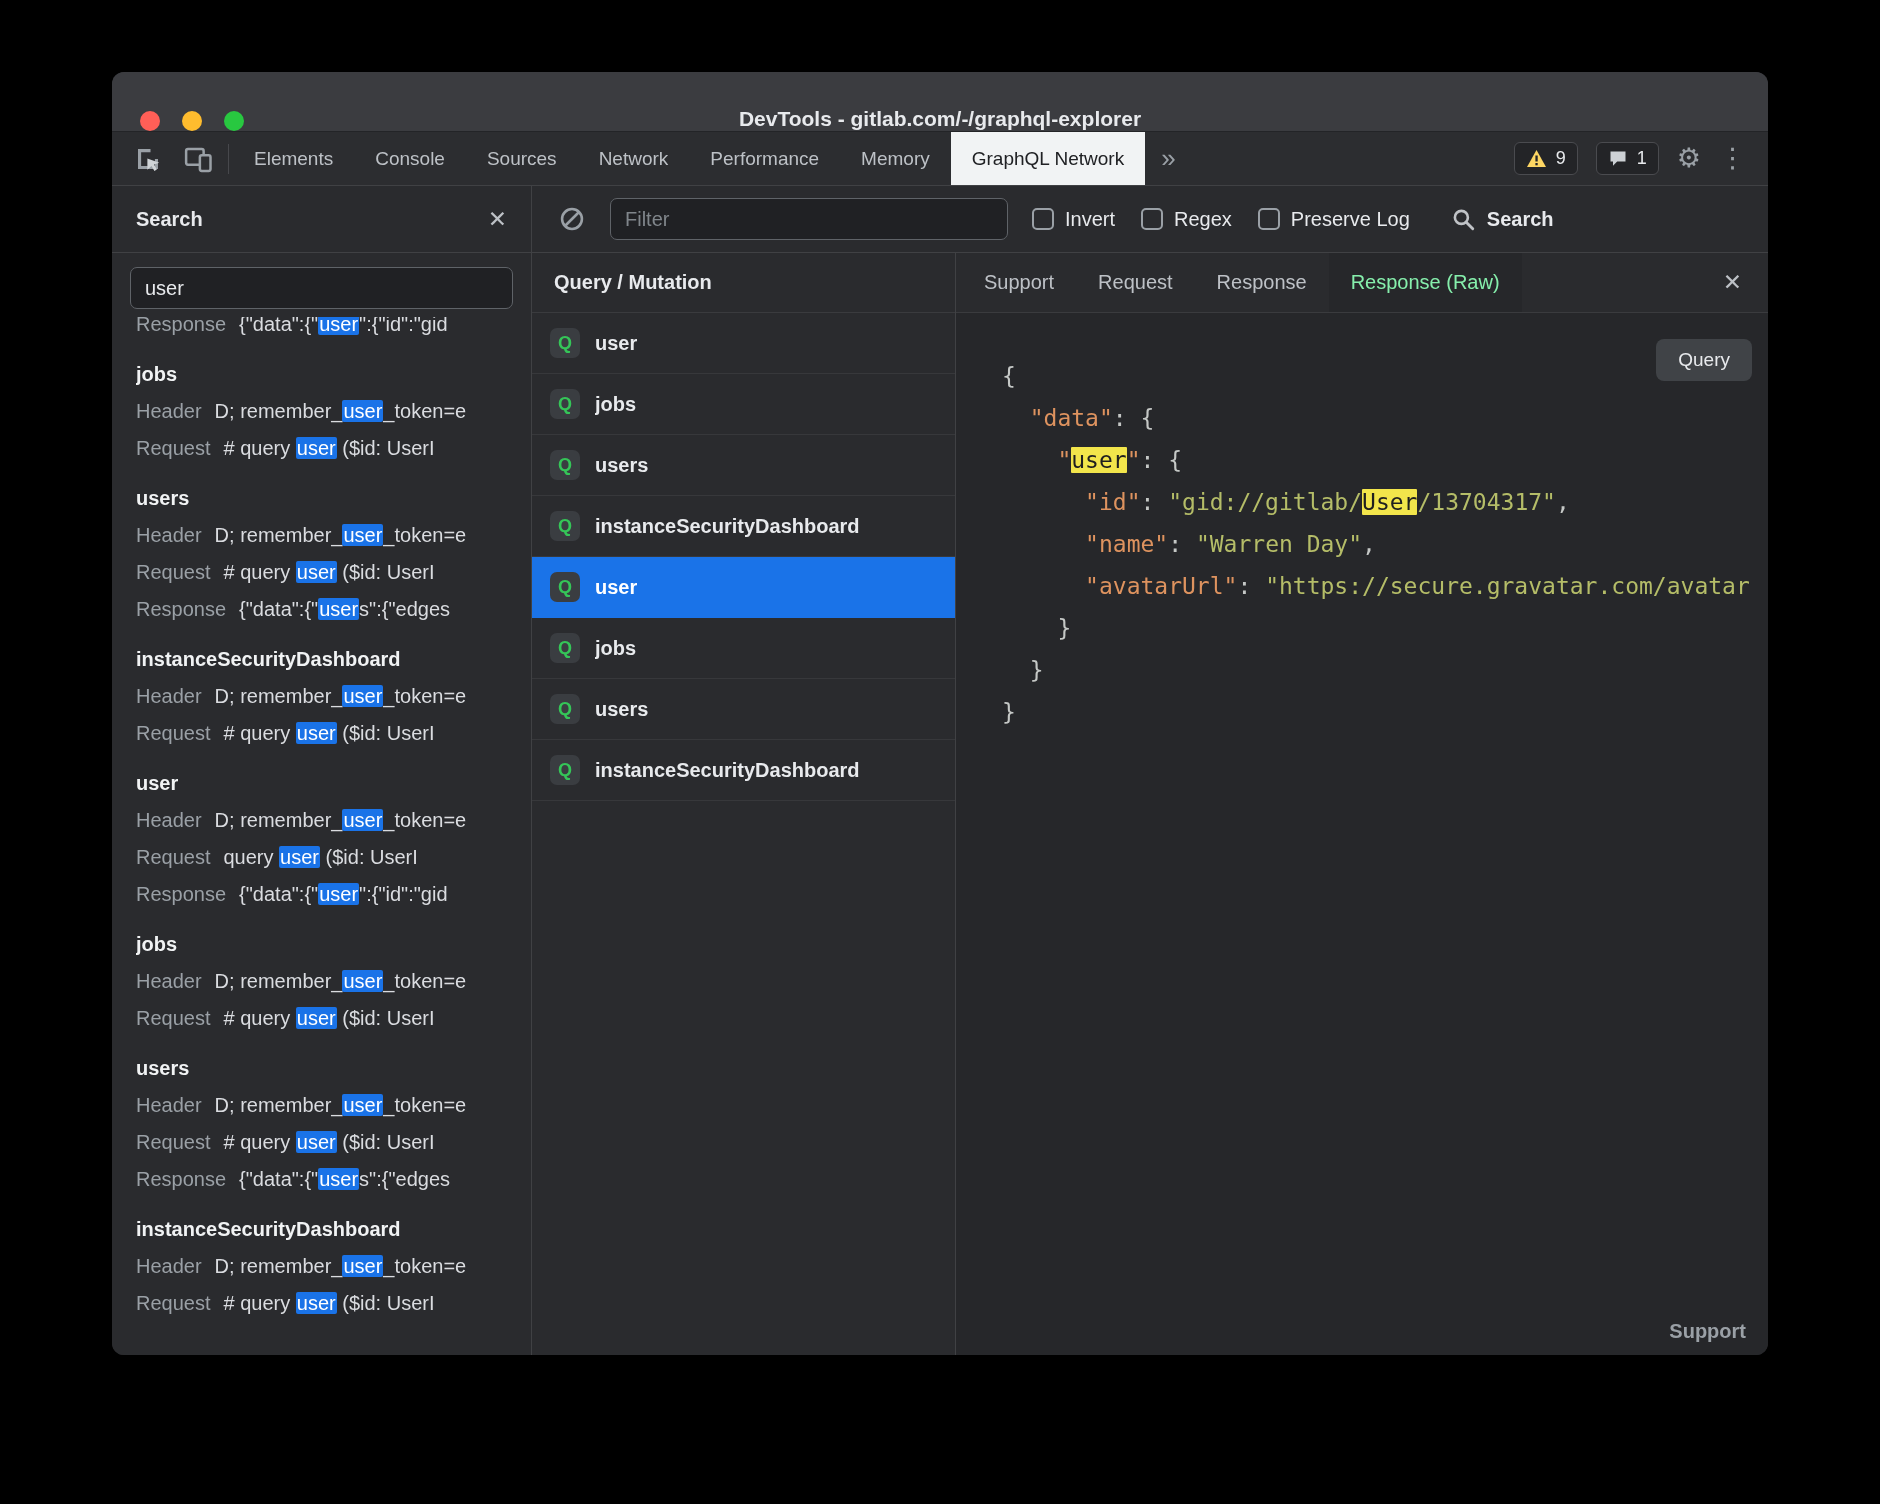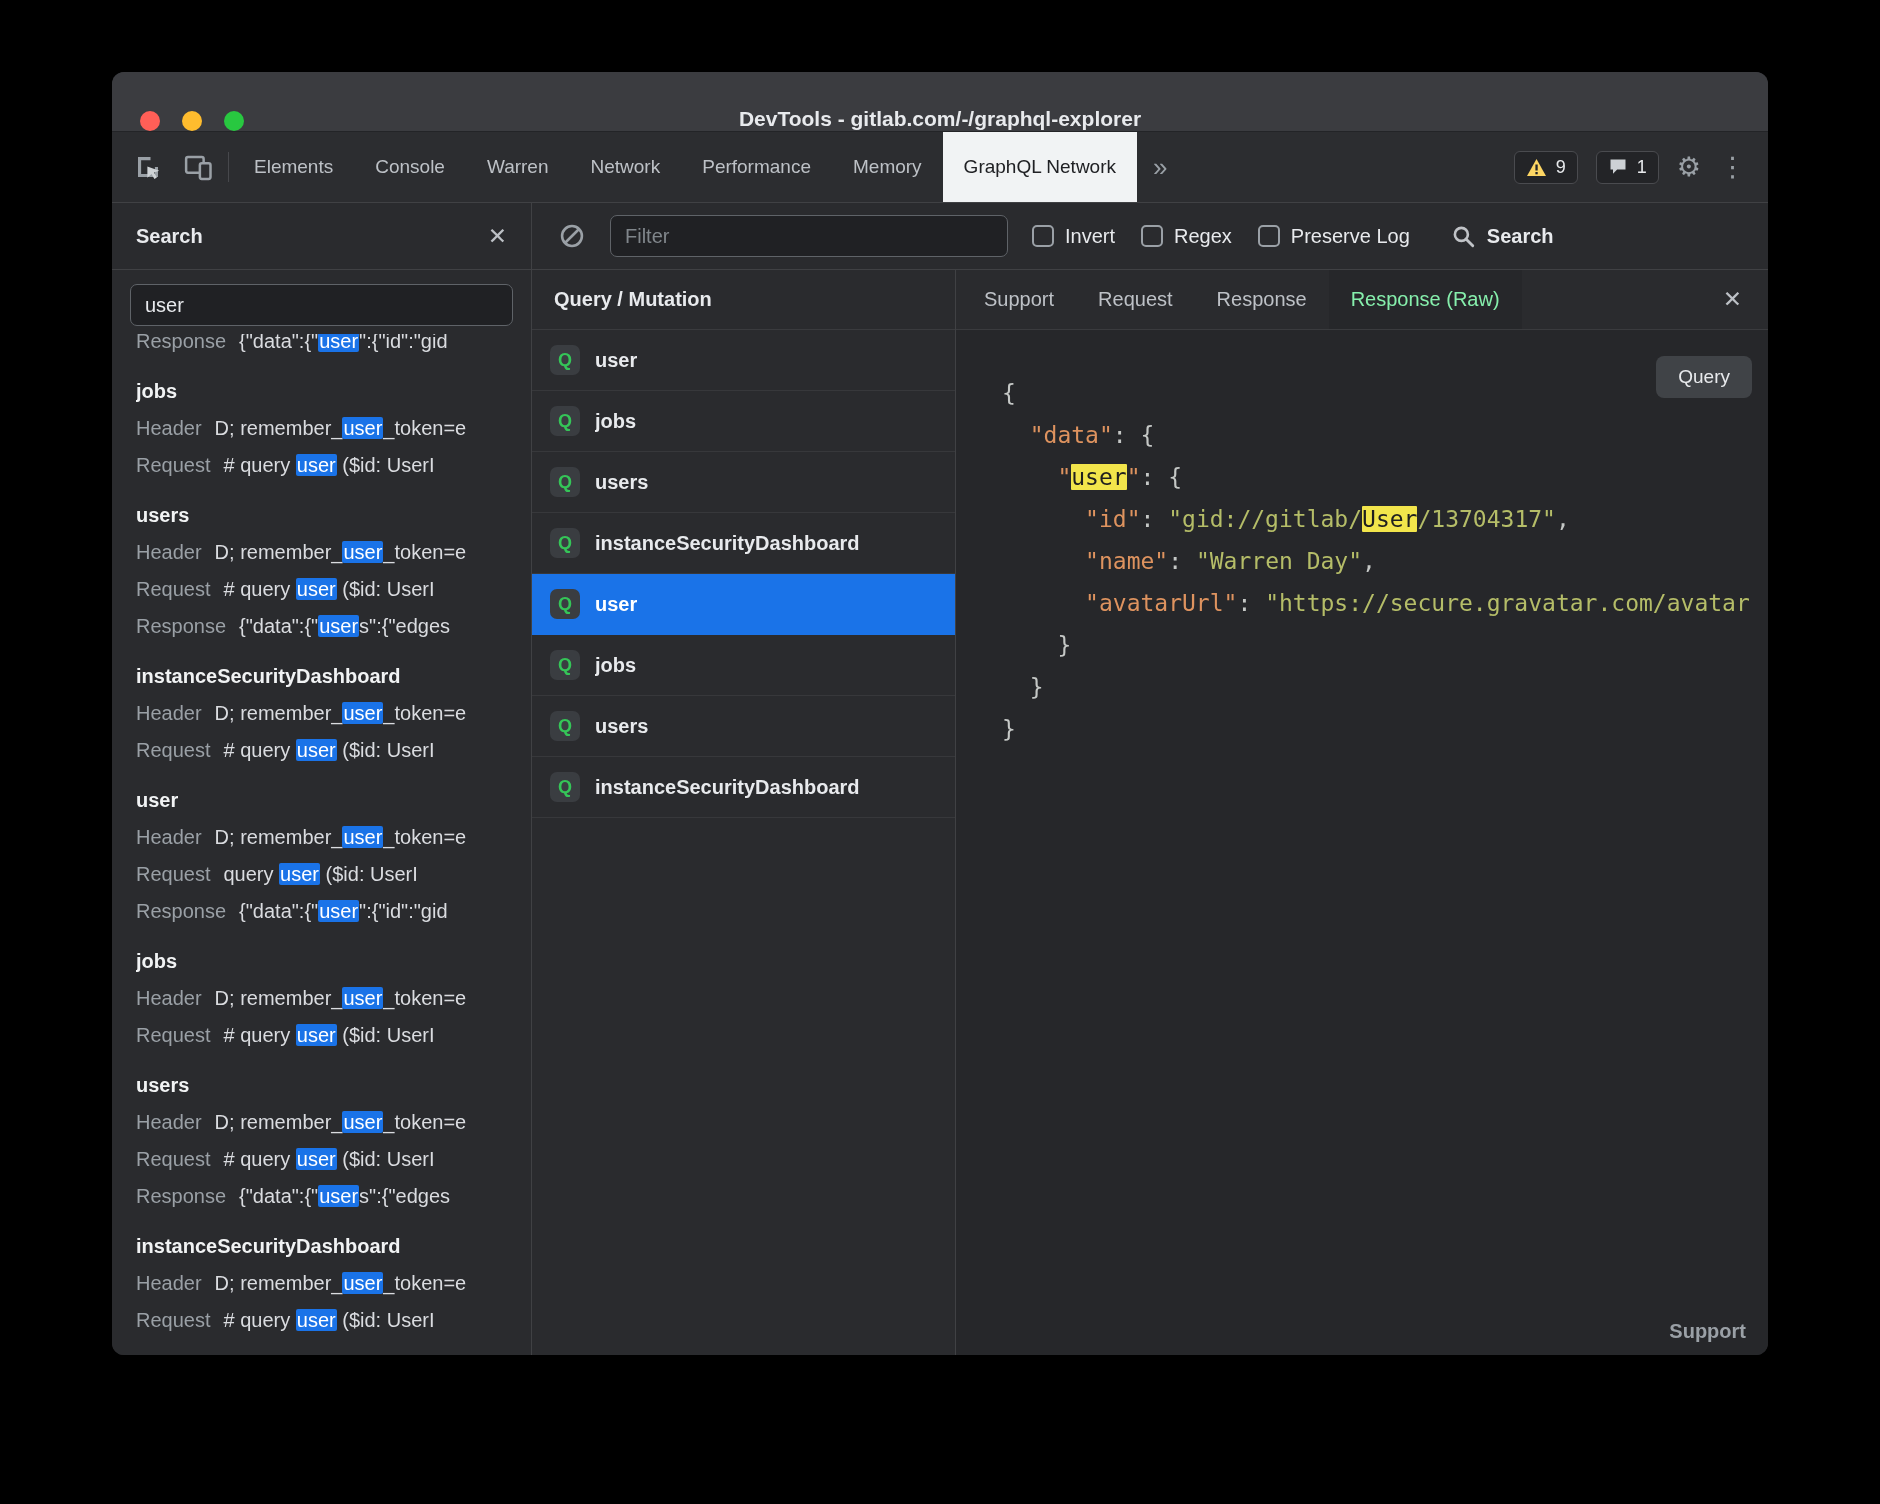--- a/index.html
+++ b/index.html
@@ -11,21 +11,21 @@
 
   
   .titlebar { height:60px; background:#3b3c40; border-bottom:1px solid #232427;
     display:flex; align-items:flex-end; position:relative; flex:0 0 auto; }
   .traffic { display:flex; gap:22px; margin-left:28px; z-index:2; }
   .light { width:20px; height:20px; border-radius:50%; display:inline-block; }
   .light.red{background:#ff5f57}.light.yellow{background:#febc2e}.light.green{background:#28c840}
   .win-title { position:absolute; left:0; right:0; text-align:center; font-size:21px; font-weight:700; color:#e8eaed; }
 
   
-  .toolbar { height:71px; background:#2c2d30; border-bottom:1px solid #404144;
+  .toolbar { height:54px; background:#2c2d30; border-bottom:1px solid #404144;
     display:flex; align-items:stretch; flex:0 0 auto; }
   .tool-icons { display:flex; align-items:center; gap:14px; padding:0 12px 0 18px; }
   .tool-sep { width:1px; height:30px; background:#47484c; align-self:center; margin-right:4px; }
   .tbtn { display:flex; align-items:center; justify-content:center; width:36px; height:36px; border-radius:4px; }
   .main-tabs { display:flex; align-items:stretch; }
   .main-tab { display:flex; align-items:center; padding:0 21px; font-size:19px; color:#bdc1c6; white-space:nowrap; cursor:default; }
   .main-tab.active { background:#f1f3f4; color:#202124; }
   .chevron { display:flex; align-items:center; padding:0 16px; color:#9aa0a6; font-size:26px; }
   .toolbar-right { margin-left:auto; display:flex; align-items:center; gap:18px; padding-right:22px; }
   .badge { display:flex; align-items:center; gap:9px; border:1px solid #4a4b4f; background:#232427;
@@ -122,21 +122,21 @@
         <svg width="30" height="30" viewBox="0 0 24 24">
           <rect x="2.5" y="4" width="14" height="12.5" rx="1.5" fill="none" stroke="#9aa0a6" stroke-width="2"></rect>
           <rect x="13.5" y="9" width="8.5" height="12.5" rx="1.5" fill="#2c2d30" stroke="#9aa0a6" stroke-width="2"></rect>
         </svg>
       </span>
     </div>
     <div class="tool-sep"></div>
     <div class="main-tabs" id="main-tabs">
         <div class="main-tab">Elements</div>
         <div class="main-tab">Console</div>
-        <div class="main-tab">Warren</div>
+        <div class="main-tab">Sources</div>
         <div class="main-tab">Network</div>
         <div class="main-tab">Performance</div>
         <div class="main-tab">Memory</div>
         <div class="main-tab active">GraphQL Network</div>
       </div>
     <span class="chevron">»</span>
     <div class="toolbar-right">
       <span class="badge">
         <svg width="21" height="19" viewBox="0 0 21 19">
           <path d="M10.5 1 L20 18 H1 Z" fill="#fdd663"></path>

